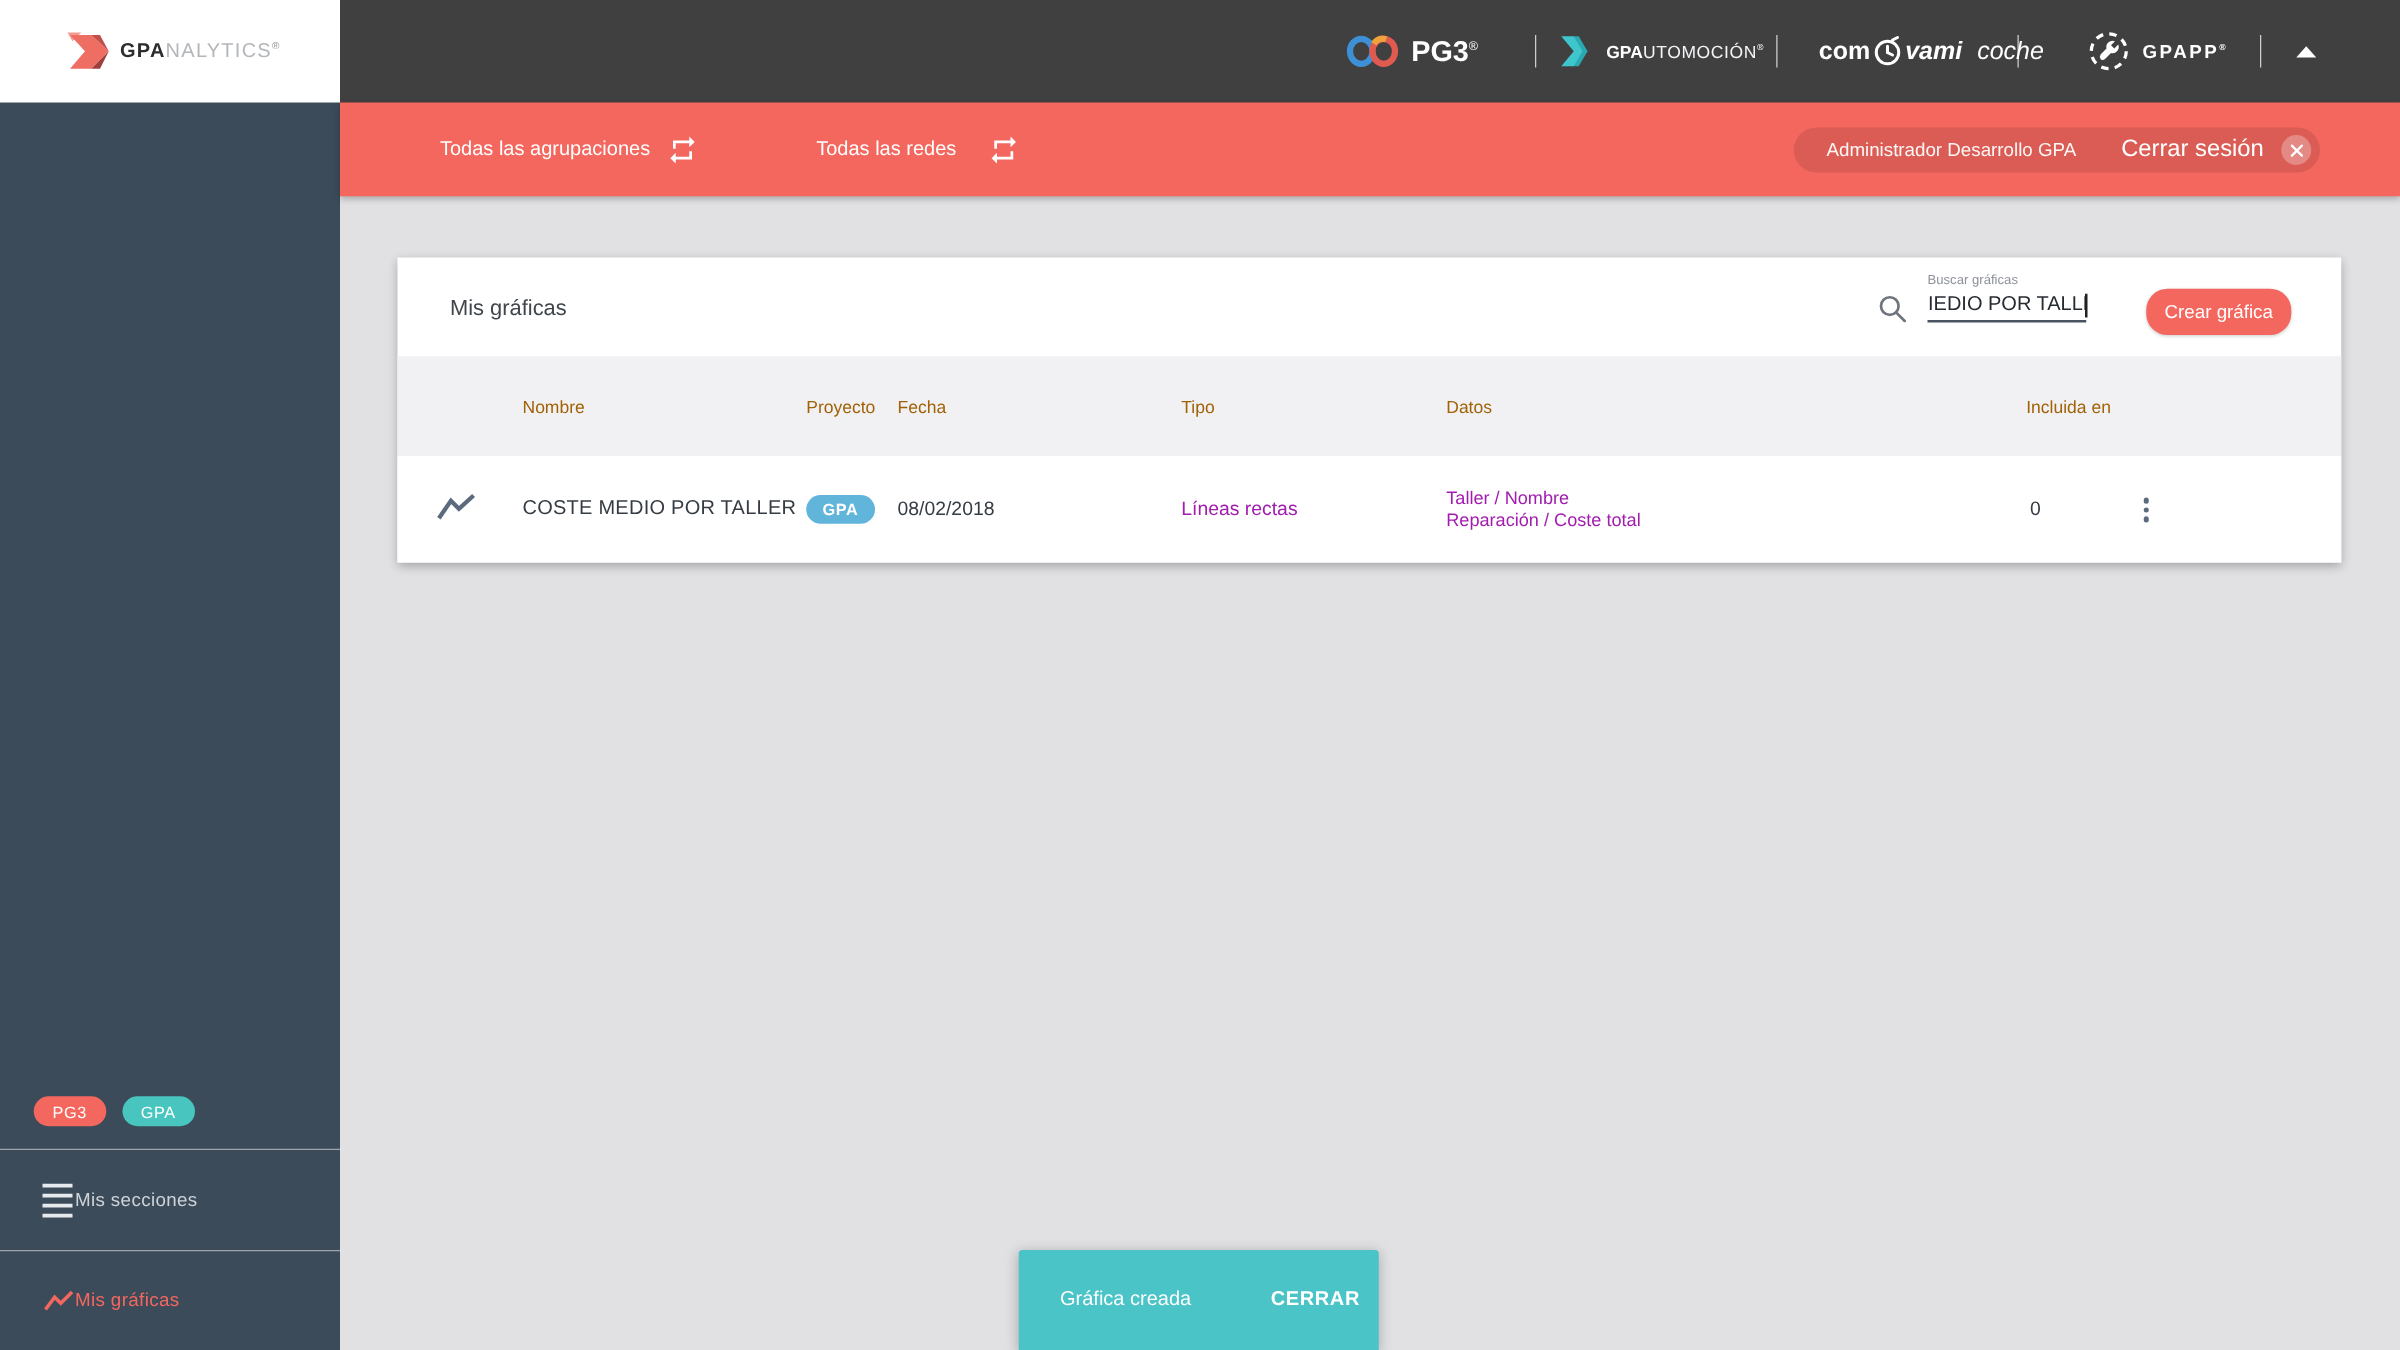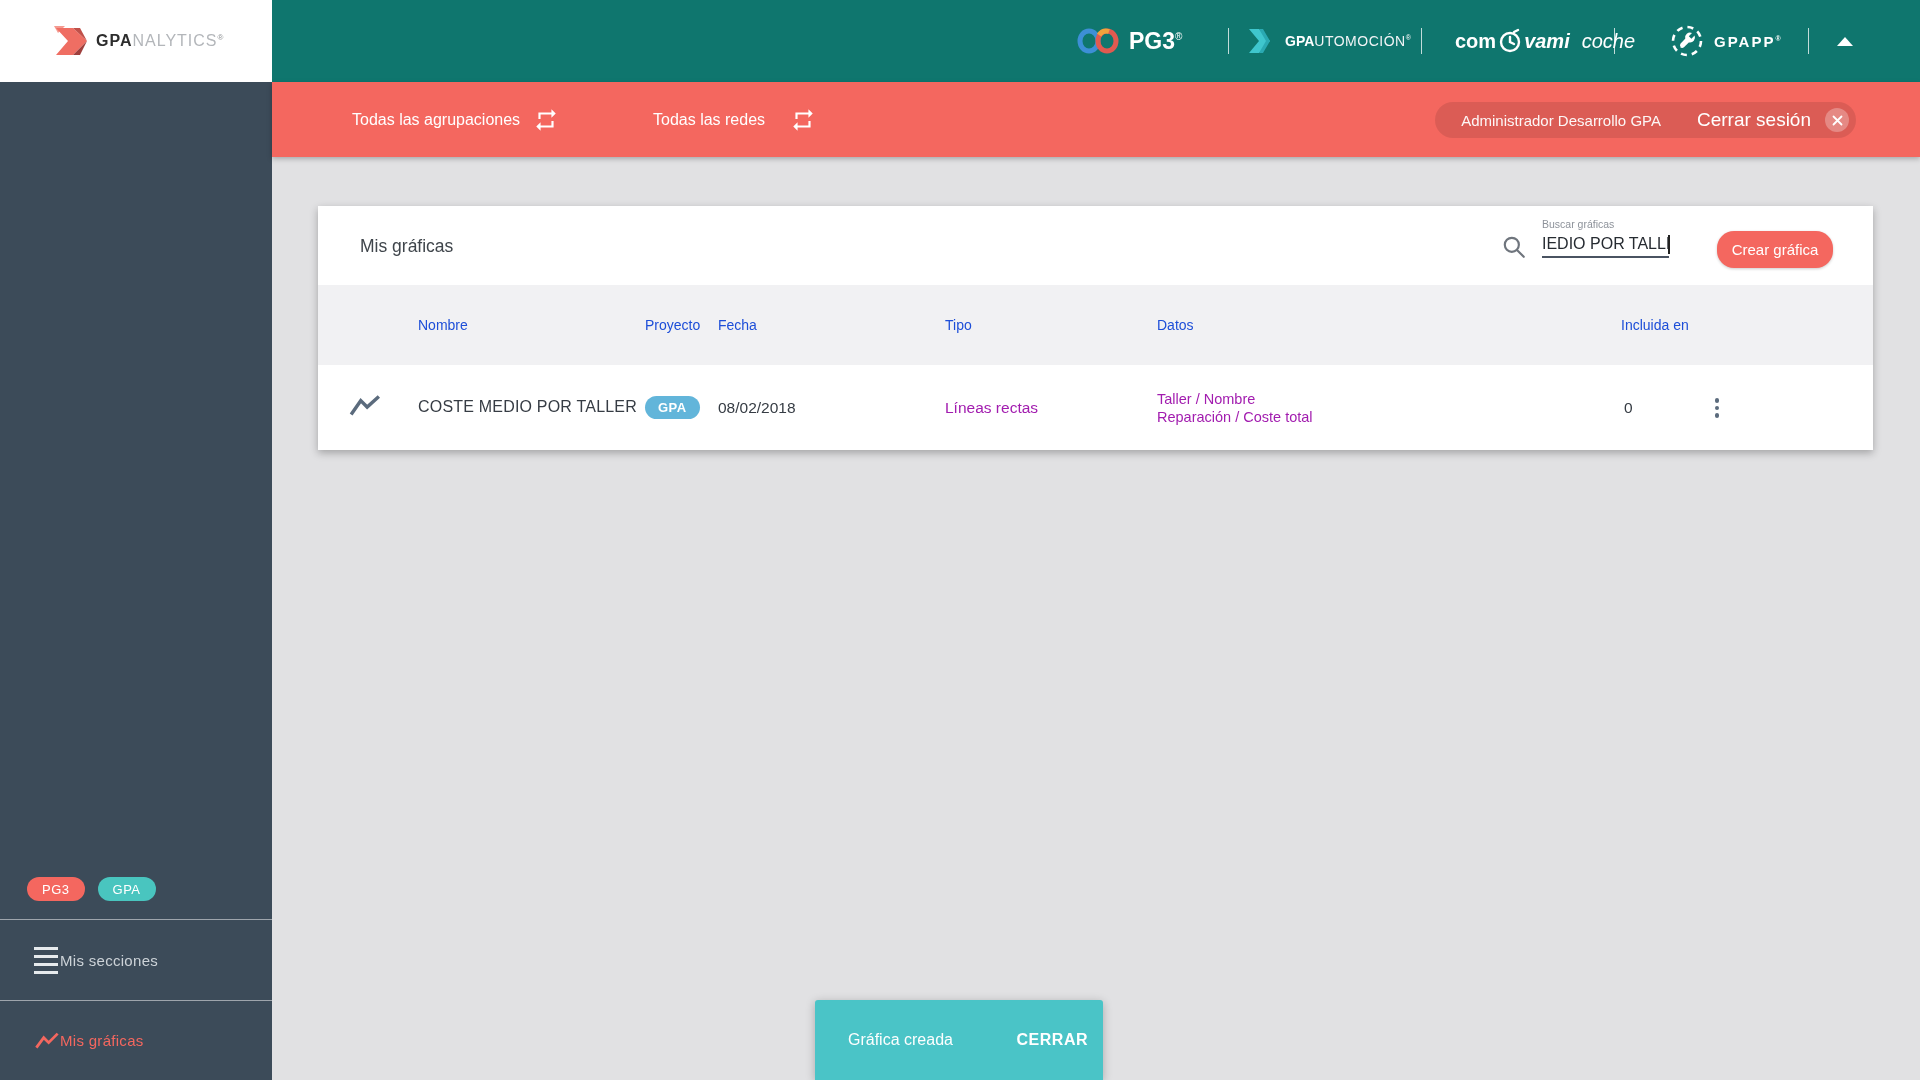--- a/index.html
+++ b/index.html
@@ -26,21 +26,21 @@
   .pill-badge.teal  { background: #49c5bf; }
 
   .side-item { position: absolute; left: 0; width: 272px; height: 81px; display: flex; align-items: center;
                border-top: 1px solid rgba(255,255,255,0.5); cursor: pointer; }
   .side-item .icon-slot { width: 26px; margin-left: 34px; display: flex; flex-direction: column; justify-content: center; }
   .side-item .label { font-size: 15px; color: #cdd3d8; letter-spacing: 0.3px; }
   .side-item.active .label { color: #f4675f; }
   .hamburger span { display: block; width: 24px; height: 3px; background: #e6eaed; margin: 2.5px 0; }
 
   
-  .topbar { position: absolute; left: 272px; top: 0; width: 1648px; height: 86px; background: #0f766e; }
+  .topbar { position: absolute; left: 272px; top: 0; width: 1648px; height: 86px; background: #404040; }
   .brand { position: absolute; top: 0; height: 82px; display: flex; align-items: center; color: #fff; cursor: pointer; }
   .brand .txt { margin-left: 10px; white-space: nowrap; }
   .vdiv { position: absolute; top: 28px; width: 1px; height: 26px; background: rgba(255,255,255,0.75); }
   .brand-pg3 { left: 805px; font-size: 23px; font-weight: 700; }
   .brand-pg3 .reg { font-size: 10px; vertical-align: super; font-weight: 400; }
   .brand-gpauto { left: 973px; font-size: 14px; }
   .brand-gpauto .b { font-weight: 700; }
   .brand-gpauto .l { font-weight: 400; letter-spacing: 0.5px; color: #f2f4f6; margin-top: 32px; }
   .brand-gpauto .reg { font-size: 7px; vertical-align: super; }
   .brand-compra { left: 1183px; font-size: 20px; }
@@ -76,21 +76,21 @@
   .search-wrap { position: absolute; left: 1224px; top: 12px; width: 127px; }
   .search-label { font-size: 10.5px; color: #8d929a; display: block; }
   .search-input { width: 127px; margin-top: 3px; border: none; outline: none; border-bottom: 2px solid #4a5361;
                   font-family: "Liberation Sans", sans-serif; font-size: 16px; color: #262b31; padding: 2px 0 3px 0; background: transparent; }
   .caret { position: absolute; left: 126px; top: 17px; width: 1.5px; height: 19px; background: #222; }
   .create-btn { position: absolute; left: 1399px; top: 25px; width: 116px; height: 37px; border: none;
                 border-radius: 17px; background: #f4675f; color: #fff; font-size: 15px;
                 font-family: "Liberation Sans", sans-serif; cursor: pointer; box-shadow: 0 1px 3px rgba(0,0,0,0.2); }
 
   .thead { position: absolute; left: 0; top: 79px; width: 1555px; height: 80px; background: #f1f1f3; }
-  .th { position: absolute; top: 0; line-height: 80px; font-size: 14px; color: #1d4ed8; white-space: nowrap; }
+  .th { position: absolute; top: 0; line-height: 80px; font-size: 14px; color: #a16207; white-space: nowrap; }
   .th-nombre { left: 100px; } .th-proyecto { left: 327px; } .th-fecha { left: 400px; }
   .th-tipo { left: 627px; } .th-datos { left: 839px; } .th-incluida { left: 1303px; }
 
   .trow { position: absolute; left: 0; top: 159px; width: 1555px; height: 85px; background: #fff; cursor: pointer; }
   .row-icon { position: absolute; left: 31px; top: 28px; }
   .cell-name { position: absolute; left: 100px; top: 33px; font-size: 16px; color: #363c44; letter-spacing: 0.2px; }
   .cell-badge { position: absolute; left: 327px; top: 31px; height: 23px; border-radius: 12px; background: #62b5da;
                 color: #fff; font-size: 13px; font-weight: 700; display: flex; align-items: center; padding: 0 13px; letter-spacing: 0.5px; }
   .cell-date { position: absolute; left: 400px; top: 34px; font-size: 15.5px; color: #363c44; }
   .cell-type { position: absolute; left: 627px; top: 34px; font-size: 15.5px; color: #a21caf; }

